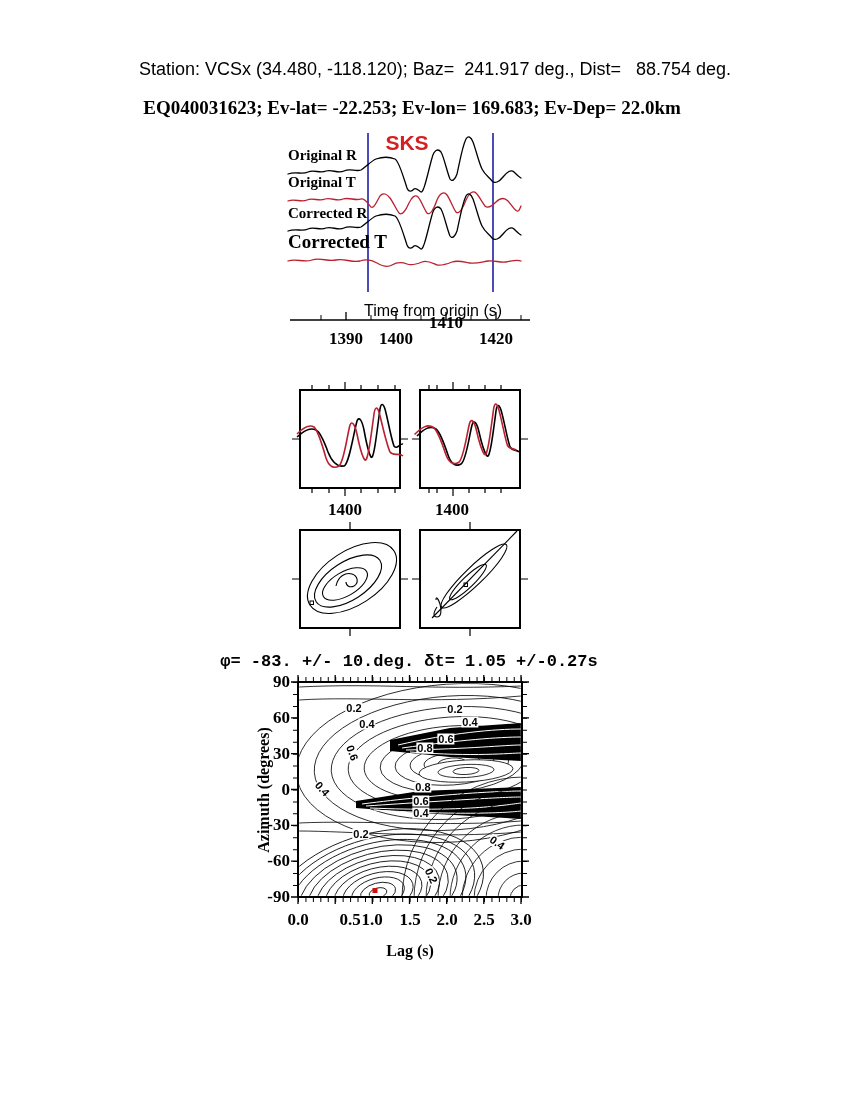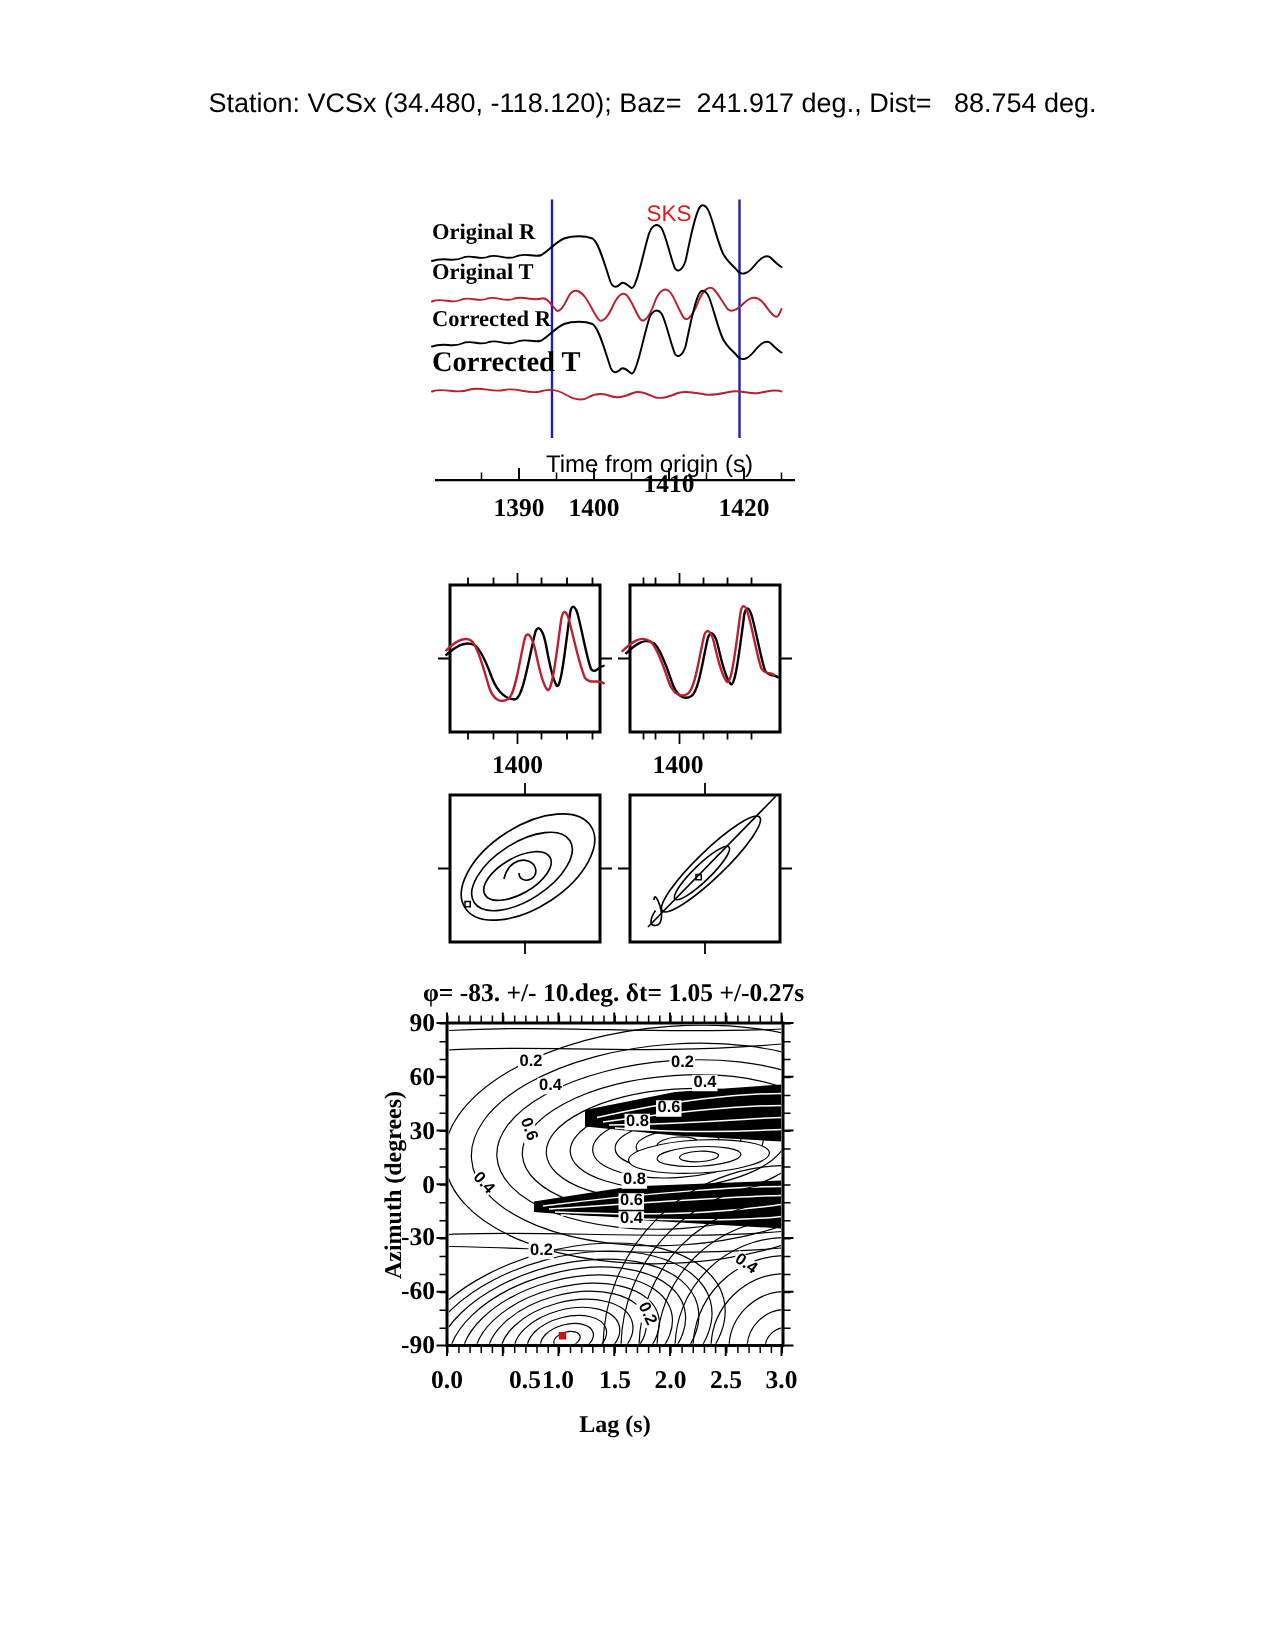--- a/index.html
+++ b/index.html
@@ -156,38 +156,39 @@
       <path stroke-width="1.3" d="M298 682h-7M298 717.8h-7M298 753.7h-7M298 789.5h-7M298 825.3h-7M298 861.2h-7M298 897h-7"></path>
       <path stroke-width="1.3" d="M522 682h7M522 717.8h7M522 753.7h7M522 825.3h7M522 861.2h7M522 897h7"></path>
       <line x1="298" y1="679.5" x2="522" y2="679.5" stroke-width="5" stroke-dasharray="1 6.44"></line>
       <line x1="298" y1="899.5" x2="522" y2="899.5" stroke-width="5" stroke-dasharray="1 6.44"></line>
       <line x1="295.5" y1="682" x2="295.5" y2="897" stroke-width="5" stroke-dasharray="1 10.94"></line>
       <line x1="524.5" y1="682" x2="524.5" y2="897" stroke-width="5" stroke-dasharray="1 10.94"></line>
     </g>
   </svg>
 
   <div class="t ctr sans" style="left:435px;top:69px;font-size:18px;">Station: VCSx (34.480, -118.120); Baz=  241.917 deg., Dist=   88.754 deg.</div>
-
-  <div class="t ctr sans" style="left:446px;top:143px;font-size:15px;font-weight:normal;color:#d32020;">SKS</div>
+  <div class="t ctr serifb" style="left:412px;top:108px;font-size:19px;">EQ040031623; Ev-lat= -22.253; Ev-lon= 169.683; Ev-Dep= 22.0km</div>
+
+  <div class="t ctr sans" style="left:407px;top:143px;font-size:21px;font-weight:bold;color:#d32020;">SKS</div>
 
   <div class="t vctr serifb" style="left:288px;top:156px;font-size:15px;">Original R</div>
   <div class="t vctr serifb" style="left:288px;top:183px;font-size:15px;">Original T</div>
   <div class="t vctr serifb" style="left:288px;top:214px;font-size:15px;text-align:center;">Corrected R</div>
   <div class="t vctr serifb" style="left:288px;top:242px;font-size:19px;">Corrected T</div>
 
   <div class="t ctr sans" style="left:433px;top:311px;font-size:16px;">Time from origin (s)</div>
   <div class="t ctr num" style="left:346px;top:339px;">1390</div>
   <div class="t ctr num" style="left:396px;top:339px;">1400</div>
   <div class="t ctr num" style="left:446px;top:323px;">1410</div>
   <div class="t ctr num" style="left:496px;top:339px;">1420</div>
 
   <div class="t ctr num" style="left:345px;top:510px;">1400</div>
   <div class="t ctr num" style="left:452px;top:510px;">1400</div>
 
-  <div class="t ctr serifb" style="left:409px;top:662px;font-size:17px;">φ= -83. +/- 10.deg. δt= 1.05 +/-0.27s</div>
+  <div class="t ctr serifb" style="left:409px;top:662px;font-size:17px;font-family:Liberation Mono, monospace;">φ= -83. +/- 10.deg. δt= 1.05 +/-0.27s</div>
   <div class="t serifb" style="left:264px;top:790px;font-size:16px;transform:translate(-50%,-50%) rotate(-90deg);">Azimuth (degrees)</div>
 
   <div class="t rctr num" style="left:290px;top:682px;">90</div>
   <div class="t rctr num" style="left:290px;top:717.8px;">60</div>
   <div class="t rctr num" style="left:290px;top:753.7px;">30</div>
   <div class="t rctr num" style="left:290px;top:789.5px;">0</div>
   <div class="t rctr num" style="left:290px;top:825.3px;">-30</div>
   <div class="t rctr num" style="left:290px;top:861.2px;">-60</div>
   <div class="t rctr num" style="left:290px;top:897px;">-90</div>
 

